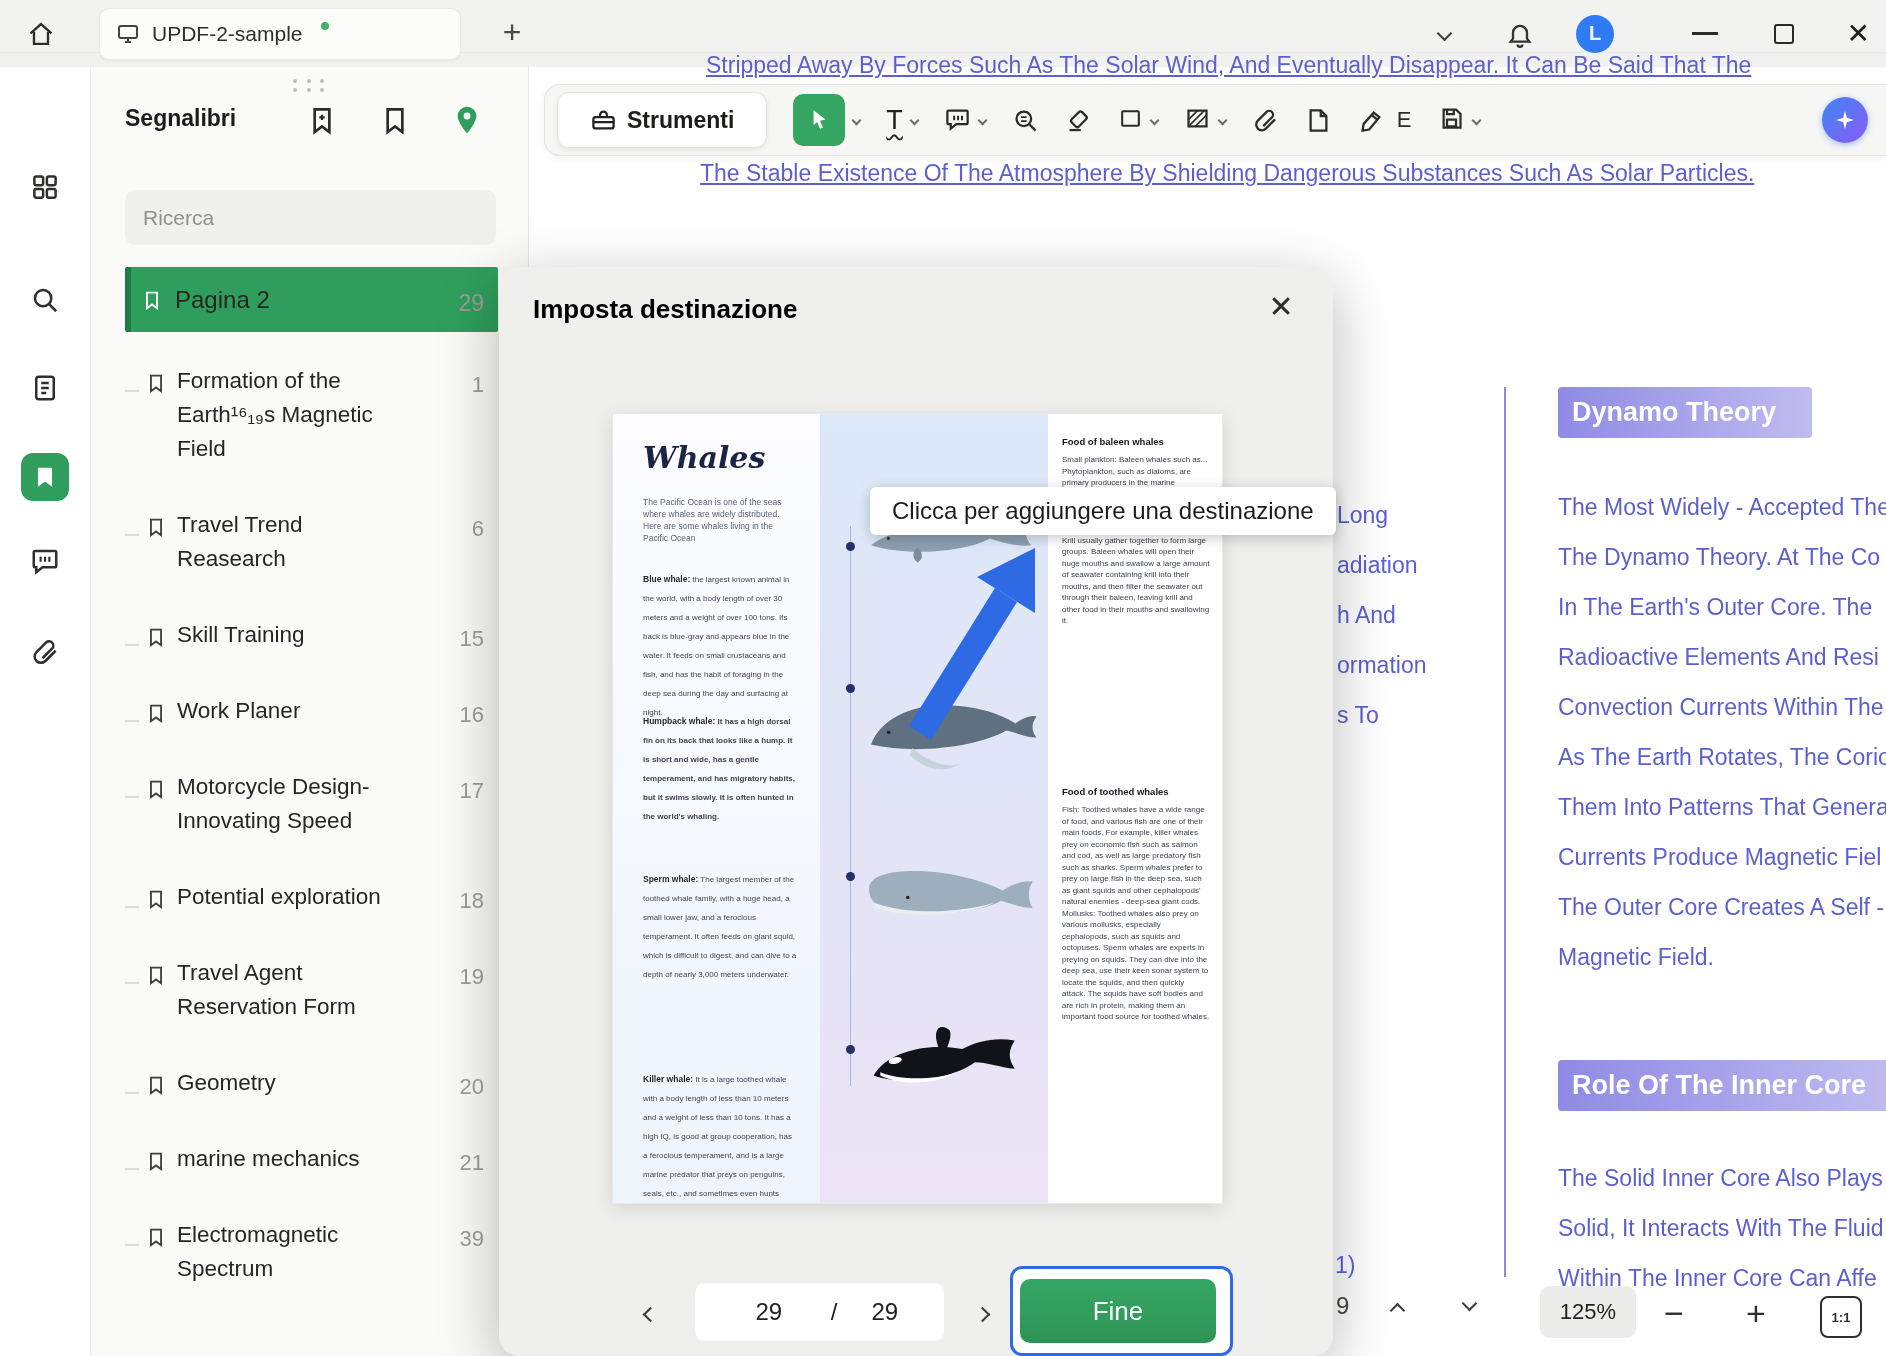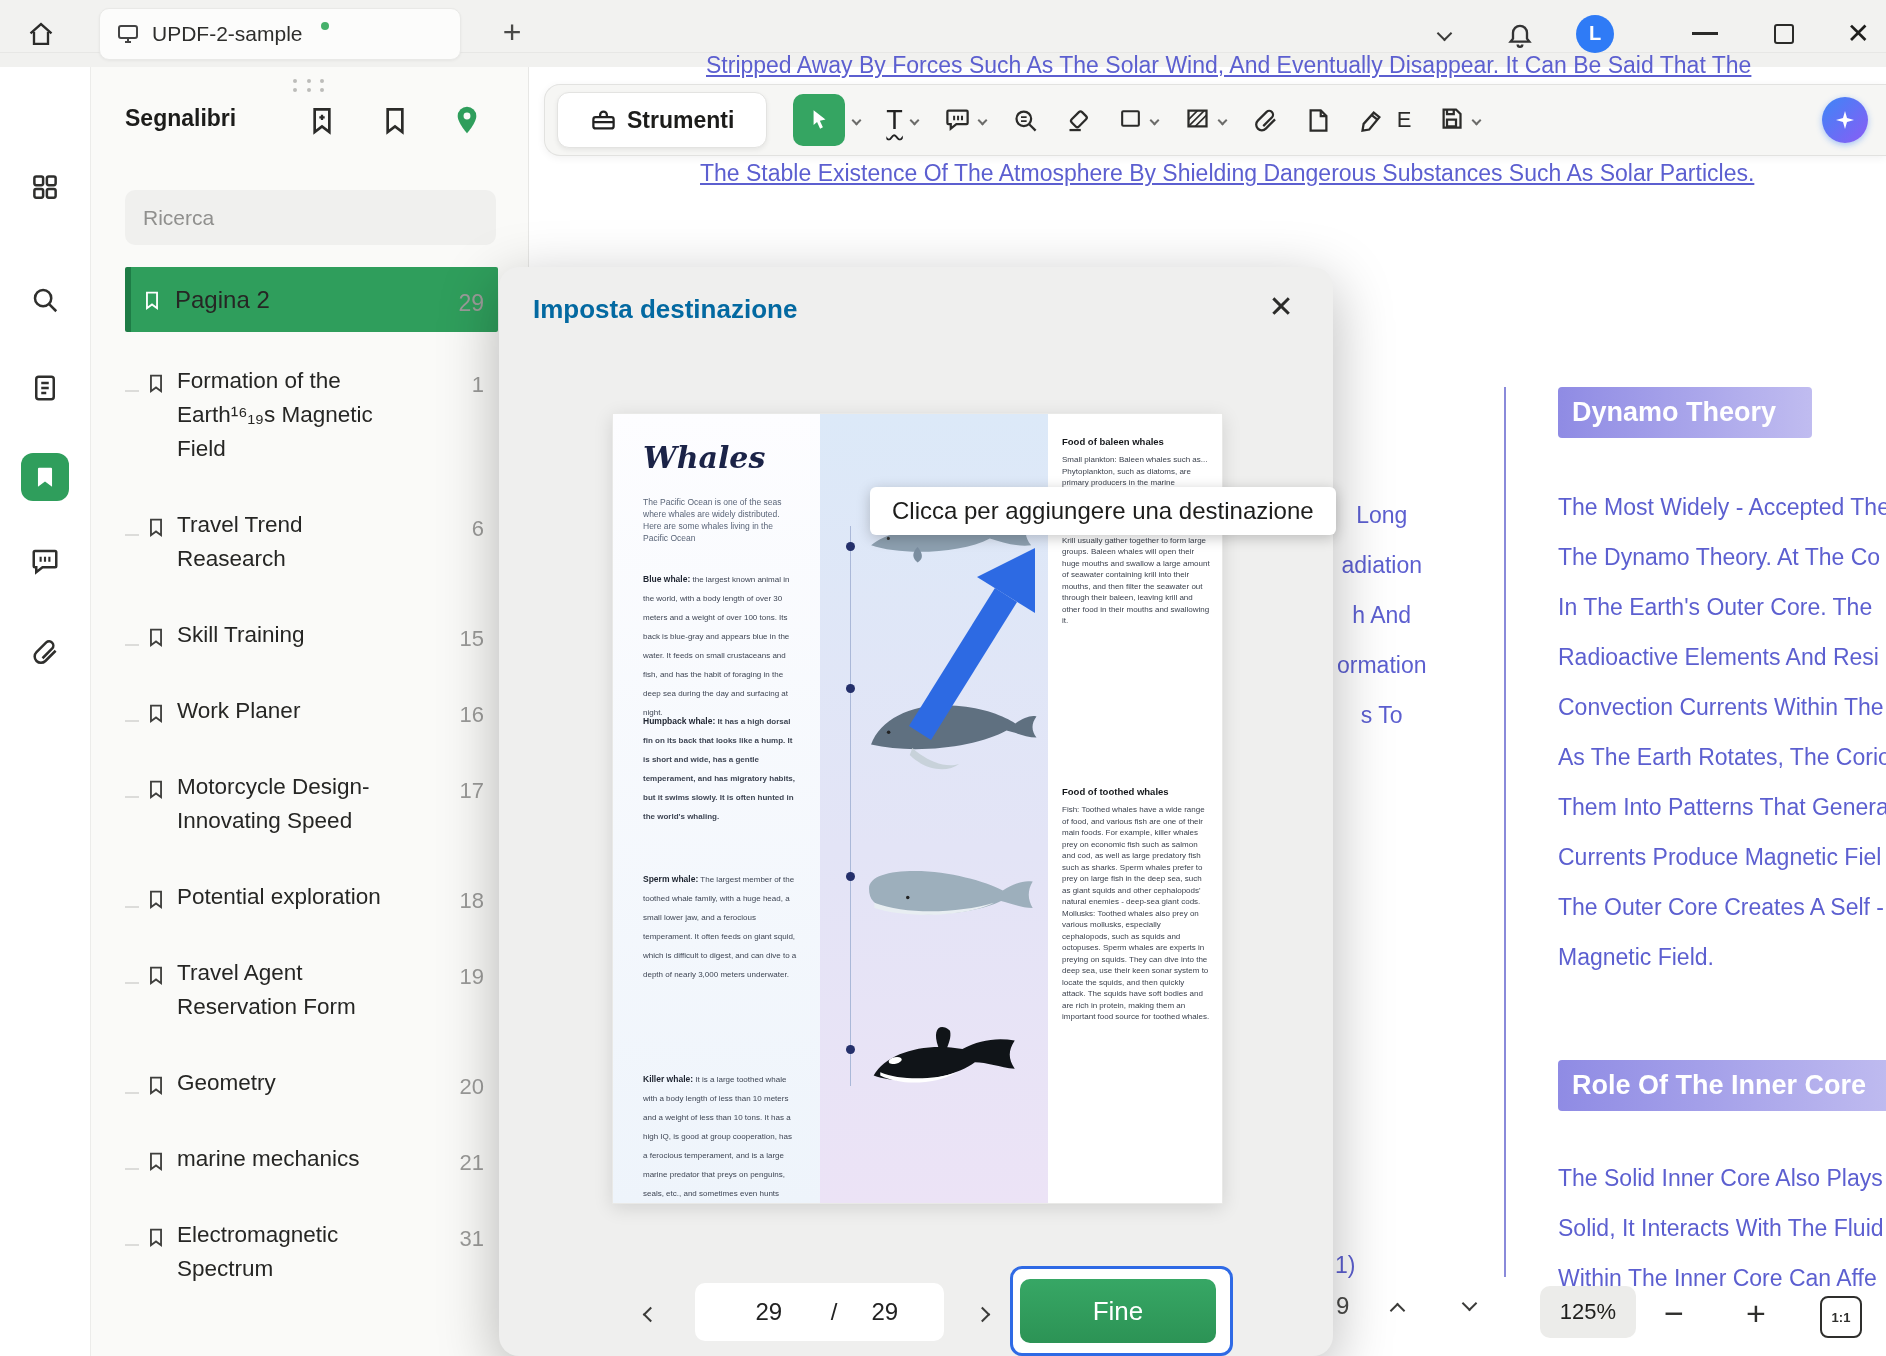--- a/index.html
+++ b/index.html
@@ -49,21 +49,21 @@
   .tick{flex:0 0 14px;height:0;border-top:2px solid #dcdcda;margin:26px 6px 0 0;}
   .bm-ic{flex:0 0 22px;width:22px;height:22px;color:#3f3f3d;margin:8px 10px 0 0;}
   .bm-ic svg{width:22px;height:22px;}
   .bm-label{flex:0 0 212px;font-size:22.5px;line-height:34px;color:#262624;}
   .bm-count{margin-left:auto;color:#9b9b99;font-size:22px;padding-top:8px;}
 
   
   .doc-layer{position:absolute;inset:0;z-index:4;}
   .page-bg{position:absolute;left:529px;top:67px;right:0;bottom:0;background:#ffffff;}
   .doc-line{position:absolute;font-size:23px;white-space:nowrap;text-decoration:underline;color:#5c5fd0;}
-  .frag-col{position:absolute;left:1337px;top:490px;color:#5c5fd0;font-size:23px;text-align:center;}
+  .frag-col{position:absolute;left:1337px;top:490px;color:#5c5fd0;font-size:23px;}
   .frag-col div{height:50px;line-height:50px;}
   .doc-right{position:absolute;left:1558px;top:387px;width:330px;}
   .doc-h{height:51px;background:linear-gradient(90deg,#8f8be4,#c0bcf0);color:#fff;font-size:27px;font-weight:bold;line-height:51px;padding-left:14px;border-radius:4px;white-space:nowrap;overflow:hidden;}
   .doc-lines{font-size:23px;color:#5c5fd0;line-height:50px;white-space:nowrap;overflow:hidden;}
   .doc-divider{position:absolute;left:1504px;top:387px;width:2px;height:890px;background:#8a8ada;}
   .frag-paren{position:absolute;left:1335px;top:1252px;font-size:23px;color:#5c5fd0;}
   .frag-nine{position:absolute;left:1336px;top:1292px;font-size:24px;color:#4a4a48;}
 
   
   .ctl{position:absolute;color:#2f2f2d;}
@@ -79,21 +79,21 @@
   .tool svg{width:27px;height:27px;}
   .tool-sel{width:52px;height:52px;background:#35a562;border-radius:10px;display:flex;align-items:center;justify-content:center;}
   .tool-sel svg{width:26px;height:26px;}
   .t-text{font-size:27px;color:#222;text-decoration:underline;text-decoration-style:wavy;text-decoration-thickness:2px;text-underline-offset:5px;}
   .stray-e{font-size:22px;color:#2b2b29;margin-left:-14px;}
   .ai-btn{margin-left:auto;margin-right:18px;width:46px;height:46px;border-radius:50%;background:linear-gradient(135deg,#3d86f6,#8a5cf5);display:flex;align-items:center;justify-content:center;box-shadow:0 2px 6px rgba(61,134,246,.45);}
   .ai-btn svg{width:24px;height:24px;}
 
   
   .dialog{position:absolute;left:499px;top:267px;width:834px;height:1089px;background:#efefee;border-radius:20px;box-shadow:0 16px 60px rgba(0,0,0,.28);z-index:50;}
-  .dlg-title{position:absolute;left:34px;top:27px;font-size:26px;font-weight:600;color:#0369a1;}
+  .dlg-title{position:absolute;left:34px;top:27px;font-size:26px;font-weight:600;color:#000000;}
   .dlg-close{position:absolute;right:34px;top:22px;font-size:30px;color:#2b2b29;line-height:1;width:36px;height:36px;display:flex;align-items:center;justify-content:center;}
 
   .preview{position:absolute;left:113px;top:146px;width:611px;height:791px;background:#fff;box-shadow:0 4px 18px rgba(0,0,0,.12);border:1px solid #e9e9e7;overflow:hidden;}
   .pv-left{position:absolute;left:0;top:0;width:207px;height:100%;background:linear-gradient(180deg,#fdfdff,#eef4fb);}
   .pv-mid{position:absolute;left:207px;top:0;width:228px;height:100%;background:linear-gradient(180deg,#dce9f8 0%,#e3e4f6 55%,#ece3f6 100%);}
   .pv-right{position:absolute;left:435px;top:0;width:176px;height:100%;background:#fff;}
   .pv-title{position:absolute;left:30px;top:26px;font-family:"DejaVu Serif",serif;font-style:italic;font-weight:bold;font-size:30px;color:#1b2347;}
   .pv-intro{position:absolute;left:30px;top:82px;width:154px;font-size:8.5px;line-height:12px;color:#5a6578;}
   .pv-para{position:absolute;left:30px;width:154px;font-size:8px;line-height:19px;color:#3f4654;}
   .pv-para b{font-size:8.5px;color:#1e2430;}
@@ -451,21 +451,21 @@
             </svg></span>
         <div class="bm-label">marine mechanics</div>
         <div class="bm-count">21</div>
       </div>
       <div class="bm-item">
         <span class="tick"></span>
         <span class="bm-ic"><svg viewBox="0 0 24 24" fill="none" stroke="currentColor" stroke-width="2">
               <path d="M6.5 4 h11 V21 l-5.5-4.2 L6.5 21 Z"></path>
             </svg></span>
         <div class="bm-label">Electromagnetic Spectrum</div>
-        <div class="bm-count">31</div>
+        <div class="bm-count">39</div>
       </div>
     </div>
   </div>
 
   <div class="dialog">
     <div class="dlg-title">Imposta destinazione</div>
     <div class="dlg-close">✕</div>
 
     <div class="preview">
       <div class="pv-left"></div>

